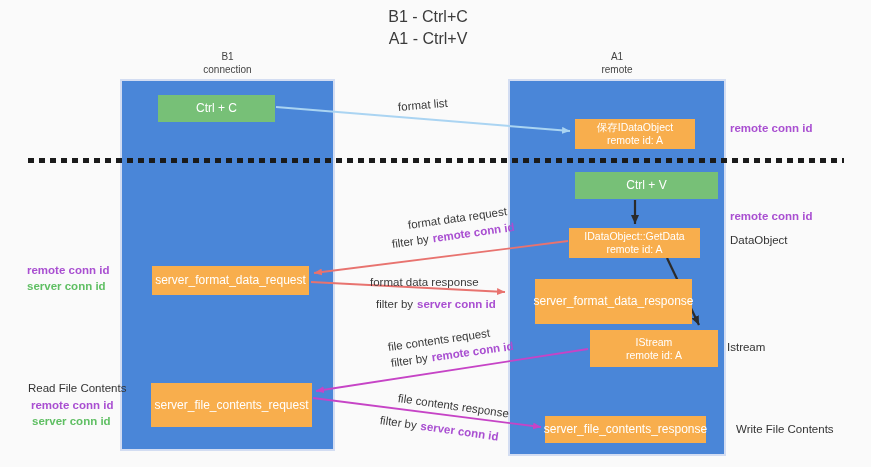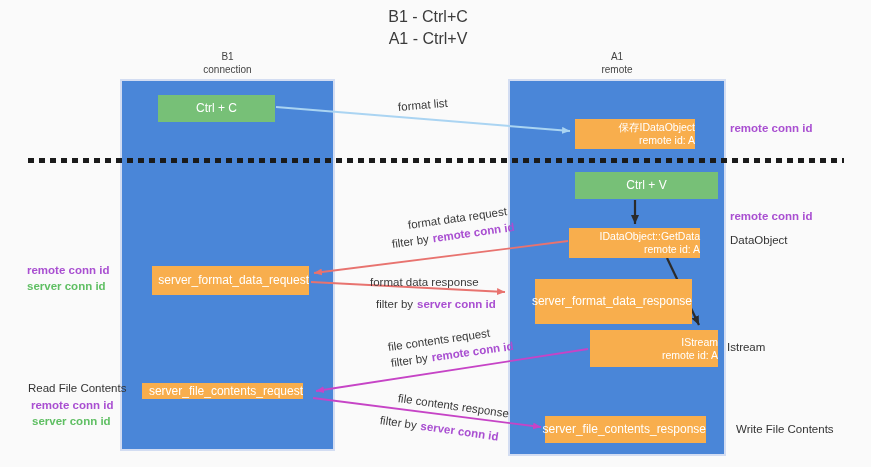--- a/index.html
+++ b/index.html
@@ -17,21 +17,21 @@
   }
   .lane-hdr{
     position:absolute;text-align:center;font-size:10px;line-height:13px;color:#444;
   }
   .node{
     position:absolute;display:flex;flex-direction:column;align-items:center;
     justify-content:center;color:#fff;text-align:center;font-size:12px;
     line-height:13px;box-sizing:border-box;
   }
   .node.small{font-size:10.5px;}
-  .orange{background:var(--box-orange,#f8ae4d);align-items:flex-end;}
+  .orange{background:var(--box-orange,#f8ae4d);}
   .green{background:var(--box-green,#77c077);}
   .ann{position:absolute;font-size:11.5px;color:#333;white-space:nowrap;}
   .purple{color:var(--label-purple,#a94fd1);font-weight:bold;}
   .greentxt{color:var(--label-green,#5fbf63);font-weight:bold;}
   .alabel{
     position:absolute;font-size:11.5px;color:#3a3a3a;white-space:nowrap;
     transform-origin:left center;
   }
   .alabel .pre{margin-right:4px;}
   .rot-n8{transform:rotate(-8deg);}
@@ -123,21 +123,21 @@
 
   <div class="node orange" style="left:535px;top:279px;width:157px;height:45px;">
     <span>server_format_data_response</span>
   </div>
 
   <div class="node orange small" style="left:590px;top:330px;width:128px;height:37px;">
     <span>IStream</span>
     <span>remote id: A</span>
   </div>
 
-  <div class="node orange" style="left:142px;top:383px;width:161px;height:16px;">
+  <div class="node orange" style="left:151px;top:383px;width:161px;height:44px;">
     <span>server_file_contents_request</span>
   </div>
 
   <div class="node orange" style="left:545px;top:416px;width:161px;height:27px;">
     <span>server_file_contents_response</span>
   </div>
 
   <div class="alabel rot-n5" style="left:398px;top:101px;">
     <span>format list</span>
   </div>

